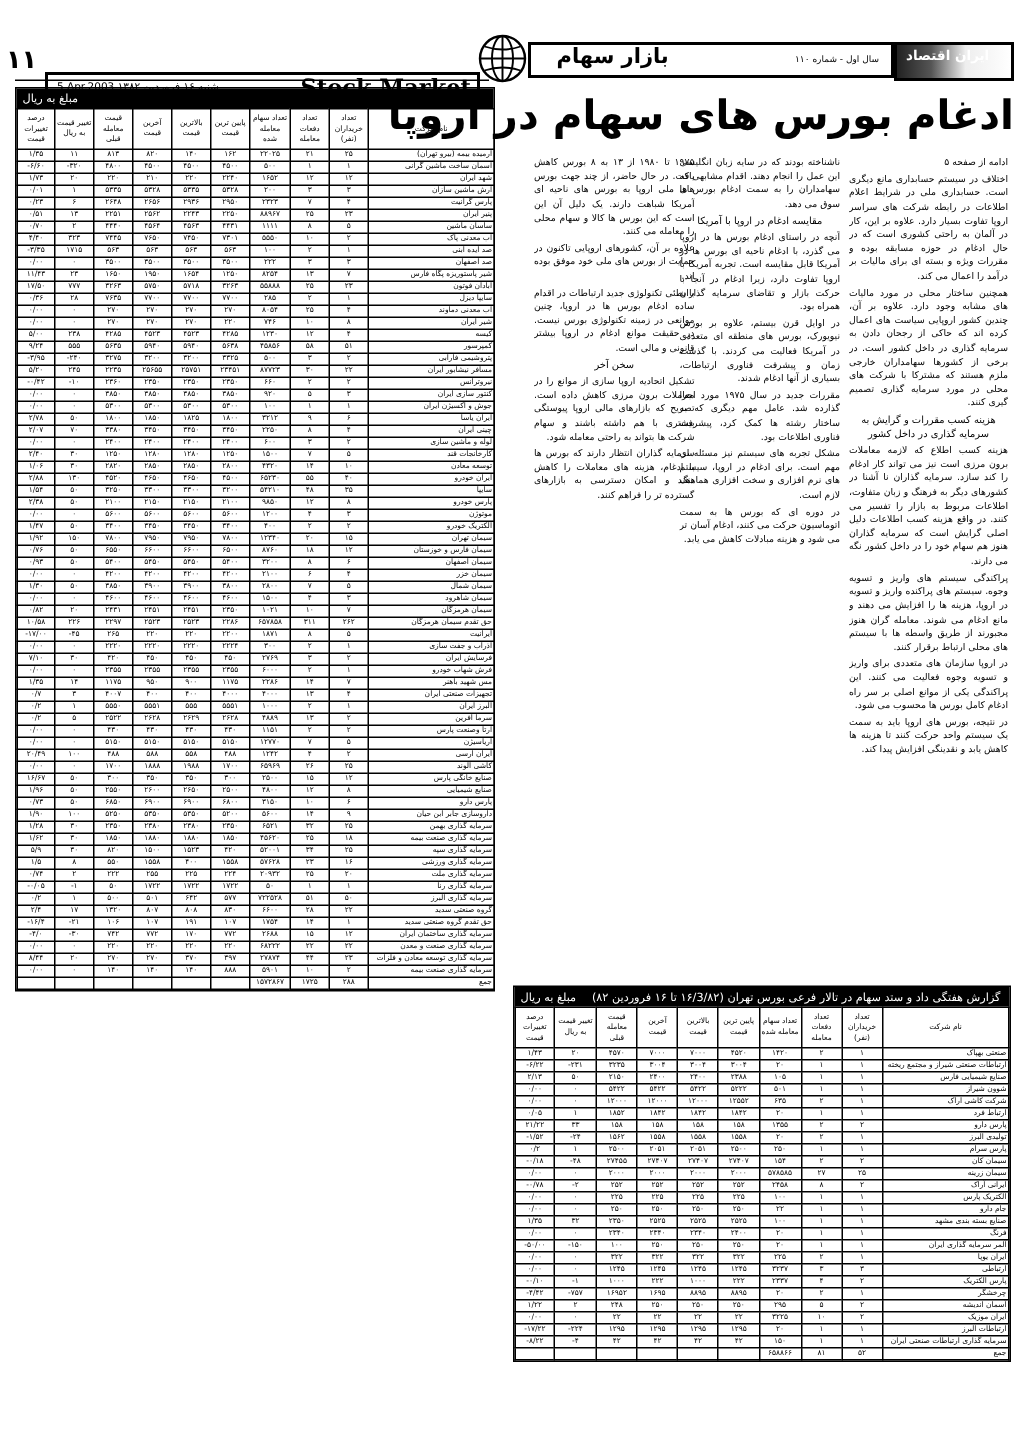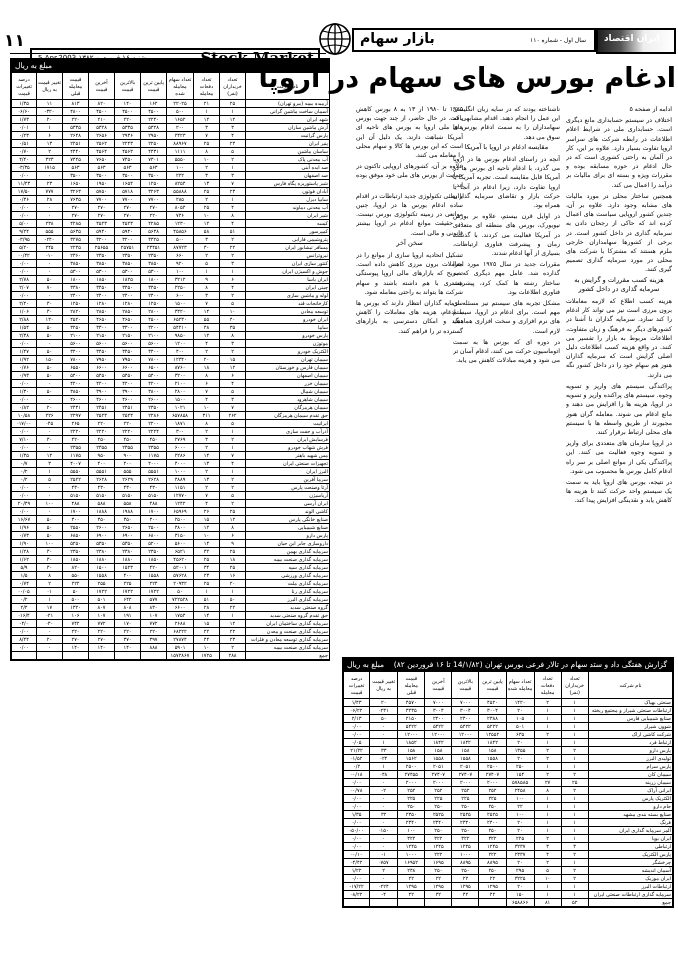--- a/index.html
+++ b/index.html
@@ -5,21 +5,21 @@
   html,body{margin:0;padding:0;background:#fff;}
   body{width:678px;height:959px;position:relative;overflow:hidden;font-family:"DejaVu Sans",sans-serif;color:#000;}
   .abs{position:absolute;}
   
   #pg-num{left:4px;top:30px;font:bold 17px "DejaVu Sans",sans-serif;}
   #hdr-left-box{left:30px;top:28px;width:286px;height:20px;border:2px solid #000;margin-top:20px;}
   #hdr-date{left:6px;top:4px;font-size:7px;white-space:nowrap;}
   #hdr-en{right:4px;top:-1px;font:bold 15px "DejaVu Serif",serif;}
   #globe{left:318px;top:22px;width:34px;height:34px;}
   #hdr-right-box{left:352px;top:28px;width:240px;height:20px;border:2px solid #000;}
-  #hdr-fa{left:6px;top:0px;font:bold 14px "DejaVu Sans",sans-serif;direction:rtl;}
+  #hdr-fa{left:17px;top:0px;font:bold 14px "DejaVu Sans",sans-serif;direction:rtl;}
   #hdr-issue{right:8px;top:6px;font-size:6px;direction:rtl;white-space:nowrap;}
   #logo{left:596px;top:28px;width:76px;height:22px;border:2px solid #000;background:linear-gradient(90deg,#222 0%,#555 30%,#eee 60%,#fff 100%);}
   #logo-text{left:6px;top:3px;color:#fff;font-size:9px;font-weight:bold;direction:rtl;}
   #hdr-rule{left:10px;top:53px;width:316px;height:1px;background:#000;}
   
   .tbl-wrap{border:1px solid #000;}
   .tbl-title{background:#000;color:#fff;height:13px;font-size:7.5px;line-height:13px;direction:rtl;position:relative;white-space:nowrap;overflow:hidden;}
   .tbl-title .t-main{position:absolute;right:6px;top:0;}
   .tbl-title .t-unit{position:absolute;left:4px;top:0;text-align:right;}
   table.stk{border-collapse:collapse;width:100%;direction:rtl;table-layout:fixed;}
@@ -957,21 +957,21 @@
     <p>۱۹۷۵ تا ۱۹۸۰ از ۱۳ به ۸ بورس کاهش یافت. در حال حاضر، از چند جهت بورس های ملی اروپا به بورس های ناحیه ای آمریکا شباهت دارند. یک دلیل آن این است که این بورس ها کالا و سهام محلی را معامله می کنند.</p>
     <p>علاوه بر آن، کشورهای اروپایی تاکنون در حمایت از بورس های ملی خود موفق بوده اند.</p>
     <p>با بطئی تکنولوژی جدید ارتباطات در اقدام ساده ادغام بورس ها در اروپا، چنین موانعی در زمینه تکنولوژی بورس نیست. در حقیقت موانع ادغام در اروپا بیشتر قانونی و مالی است.</p>
     <p class="subhead">سخن آخر</p>
     <p>تشکیل اتحادیه اروپا سازی از موانع را در معاملات برون مرزی کاهش داده است. تصریح که بازارهای مالی اروپا پیوستگی بیشتری با هم داشته باشند و سهام شرکت ها بتواند به راحتی معامله شود.</p>
     <p>سرمایه گذاران انتظار دارند که بورس ها با ادغام، هزینه های معاملات را کاهش دهند و امکان دسترسی به بازارهای گسترده تر را فراهم کنند.</p>
   </div>
 
 <div class="abs tbl-wrap" style="left:342px;top:657px;width:330px;">
   <div class="tbl-title">
-    <span class="t-main">گزارش هفتگی داد و ستد سهام در تالار فرعی بورس تهران (14/۱/۸۲ تا ۱۶ فروردین ۸۲)</span>
+    <span class="t-main">گزارش هفتگی داد و ستد سهام در تالار فرعی بورس تهران (۱۶/3/۸۲ تا ۱۶ فروردین ۸۲)</span>
     <span class="t-unit">مبلغ به ریال</span>
   </div>
   <table class="stk" id="tbl-bot">
     <colgroup>
       <col style="width:84px">
         <col style="width:27px">
         <col style="width:27px">
         <col style="width:28px">
         <col style="width:27px">
         <col style="width:27px">

